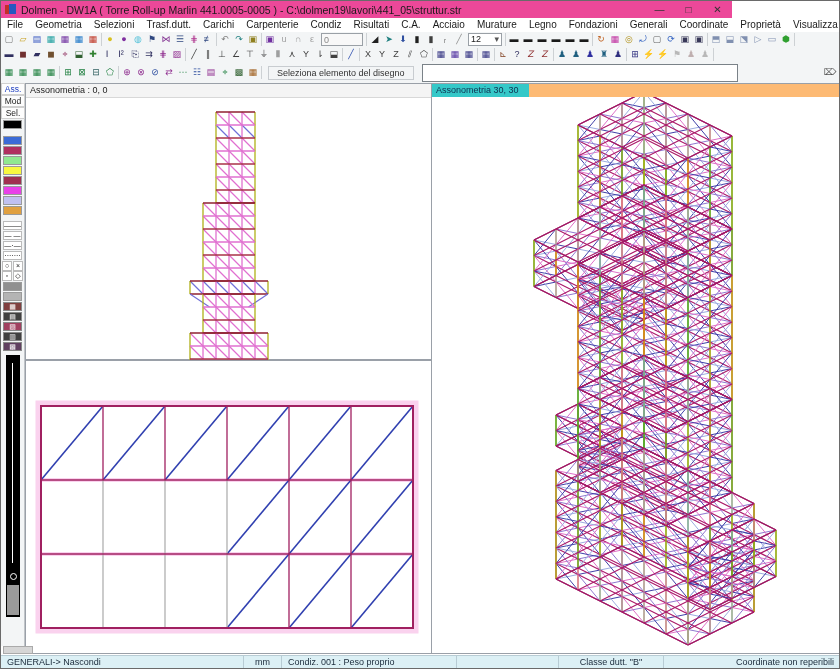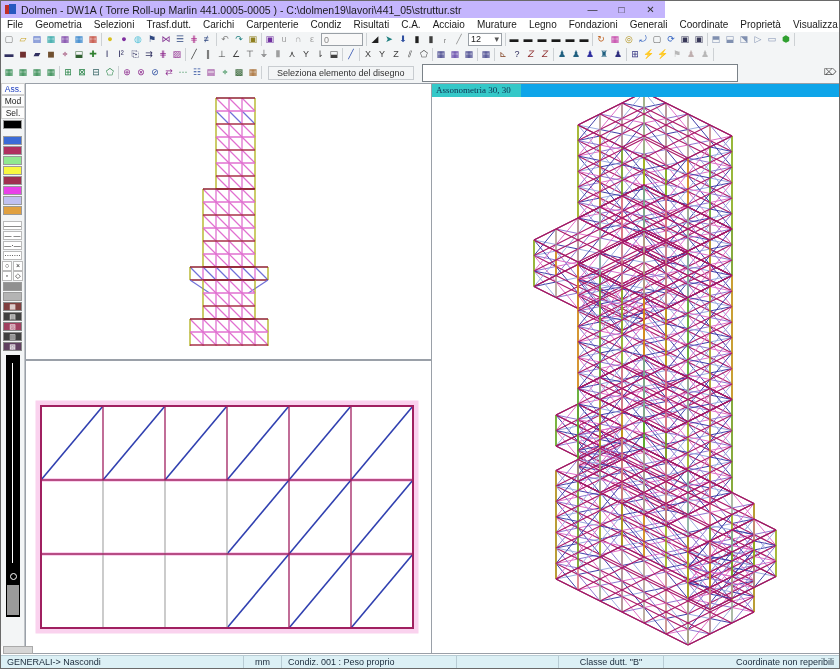--- a/index.html
+++ b/index.html
@@ -1,18 +1,18 @@
 <!DOCTYPE html>
 <html><head>
 <meta charset="utf-8">
 <style>
   html,body{margin:0;padding:0;background:#808080;}
   #app{position:relative;width:840px;height:669px;background:#fff;font-family:"Liberation Sans",sans-serif;overflow:hidden;border:1px solid #6a6a6a;box-sizing:border-box;}
   
-  #titlebar{position:absolute;left:0;top:0;width:664px;height:17px;background:#c4b5fd;display:flex;align-items:center;font-size:10.5px;color:#1a1a1a;}
+  #titlebar{position:absolute;left:0;top:0;width:731px;height:17px;background:#ec4899;display:flex;align-items:center;font-size:10.5px;color:#1a1a1a;}
   #app-icon{width:11px;height:11px;margin:0 5px 0 4px;position:relative;flex:none;}
   #app-icon .a{position:absolute;left:0;top:1px;width:6px;height:9px;background:#c03028;}
   #app-icon .b{position:absolute;left:4px;top:0;width:7px;height:10px;background:#2858c0;}
   #win-btns{margin-left:auto;display:flex;height:17px;}
   .winbtn{width:29px;text-align:center;font-size:10px;color:#333;line-height:17px;}
   
   #menubar{position:absolute;left:0;top:17px;width:840px;height:14px;background:#ffffff;display:flex;font-size:10px;color:#1a1a1a;border-bottom:1px solid #e4e4e4;}
   .menu-item{padding:1px 6px 0 6px;white-space:nowrap;}
   
   .tbrow{position:absolute;left:0;width:840px;background:#f3f5f6;display:flex;align-items:center;border-bottom:1px solid #dcdee0;}
@@ -38,21 +38,21 @@
   #slider{width:14px;height:262px;background:#000;margin:4px auto 0 auto;position:relative;}
   #slider .line{position:absolute;left:6px;top:8px;width:1px;height:200px;background:#fff;}
   #slider .dot{position:absolute;left:4px;top:218px;width:5px;height:5px;border:1px solid #fff;border-radius:50%;}
   #slider .grip{position:absolute;left:1px;bottom:2px;width:12px;height:30px;background:#9a9a9a;}
   
   .panel{position:absolute;background:#fff;border:1px solid #9aa0a8;box-sizing:border-box;}
   #panel-elev{left:24px;top:82px;width:407px;height:277px;}
   #panel-plan{left:24px;top:359px;width:407px;height:294px;}
   #panel-3d{left:430px;top:82px;width:409px;height:571px;}
   .phead{height:13px;background:#f4f4f4;border-bottom:1px solid #d8d8d8;font-size:9px;color:#222;padding-left:4px;line-height:13px;}
-  .phead3{height:13px;background:#0ea5e9;font-size:9px;line-height:13px;font-family:Liberation Serif, serif;}
+  .phead3{height:13px;background:#fdba74;font-size:9px;line-height:13px;}
   .active-label{display:inline-block;background:#35c8c8;color:#103050;padding:0 10px 0 4px;height:13px;}
   svg{display:block;}
   
   #corner-tab{position:absolute;left:2px;top:645px;width:30px;height:8px;background:#d6d6d6;border:1px solid #aaa;box-sizing:border-box;}
   #statusbar{position:absolute;left:0;top:654px;width:840px;height:15px;background:#dcf0f5;display:flex;font-size:9px;color:#1a2a3a;border-top:1px solid #b8ccd4;}
   .scell{border-right:1px solid #b8ccd4;padding:1px 6px 0 6px;white-space:nowrap;overflow:hidden;box-sizing:border-box;}
 </style>
 </head>
 <body>
 
@@ -298,20 +298,21 @@
       <div class="pat" style="background: rgb(64, 64, 64);">▥</div>
       <div class="pat" style="background: rgb(96, 64, 96);">▩</div>
       <div id="slider">
         <span class="line"></span>
         <span class="dot"></span>
         <span class="grip"></span>
       </div>
     </div>
 
   <div id="panel-elev" class="panel">
+    <div class="phead"><span>Assonometria  :  0, 0</span></div>
     <svg id="svg-elev" width="405" height="262">
         <line x1="190" y1="14" x2="203" y2="27" stroke="#e070d0" stroke-width="1.2"></line>
         <line x1="203" y1="14" x2="216" y2="27" stroke="#e070d0" stroke-width="1.2"></line>
         <line x1="216" y1="14" x2="229" y2="27" stroke="#e070d0" stroke-width="1.2"></line>
         <line x1="190" y1="27" x2="203" y2="40" stroke="#7070d8" stroke-width="1.2"></line>
         <line x1="203" y1="27" x2="216" y2="40" stroke="#7070d8" stroke-width="1.2"></line>
         <line x1="216" y1="27" x2="229" y2="40" stroke="#7070d8" stroke-width="1.2"></line>
         <line x1="190" y1="40" x2="203" y2="53" stroke="#e070d0" stroke-width="1.2"></line>
         <line x1="203" y1="40" x2="216" y2="53" stroke="#e070d0" stroke-width="1.2"></line>
         <line x1="216" y1="40" x2="229" y2="53" stroke="#e070d0" stroke-width="1.2"></line>

